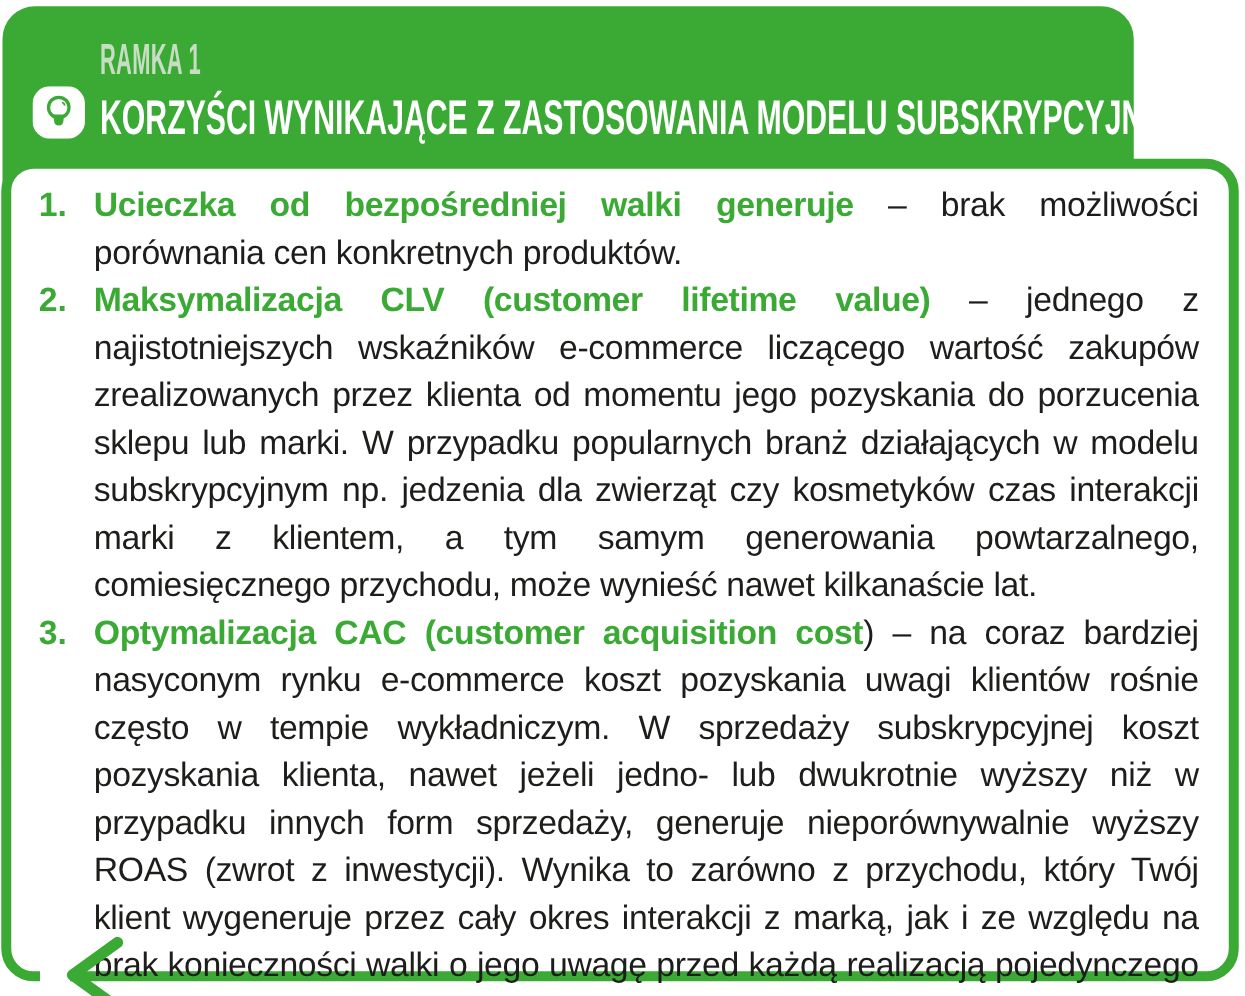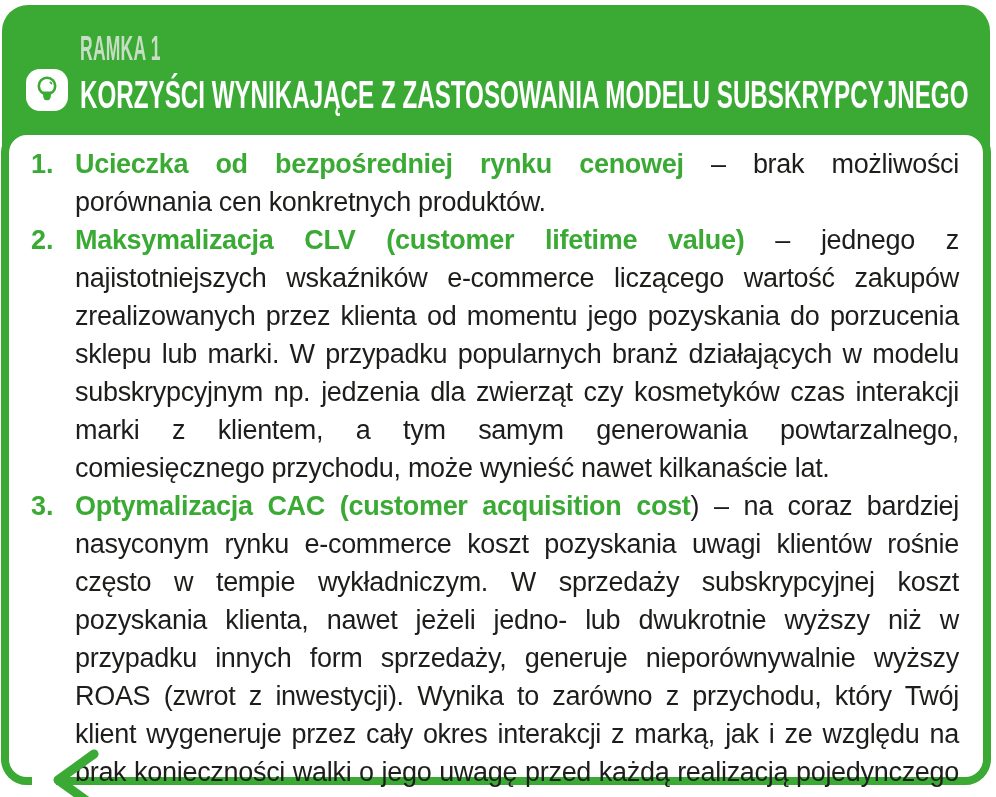--- a/index.html
+++ b/index.html
@@ -11,21 +11,21 @@
     font-family: "Liberation Sans", sans-serif;
     --green: #3aaa35;
     --kicker: #c8dec4;
     --ink: #1d1d1b;
   }
 
   
   .banner {
     position: absolute;
     left: 2px; top: 5px;
-    width: 988px; height: 175px;
+    width: 905px; height: 175px;
     background: var(--green);
     border-radius: 26px;
     z-index: 1;
   }
   .kicker {
     position: absolute;
     left: 78px; top: 23px;
     font-size: 35px;
     font-weight: bold;
     color: var(--kicker);
@@ -111,21 +111,21 @@
       <circle cx="21" cy="17" r="8.2" fill="none" stroke="#3aaa35" stroke-width="2.6"></circle>
       <path d="M16.6 22.5 L25.4 22.5 L24.6 28.5 A3.7 3.7 0 0 1 17.4 28.5 Z" fill="#3aaa35"></path>
       <path d="M24.2 13.2 a2.6 2.6 0 0 1 1.4 1.6" fill="none" stroke="#3aaa35" stroke-width="1.5" stroke-linecap="round"></path>
     </svg>
   </div>
   <div class="title">KORZYŚCI WYNIKAJĄCE Z ZASTOSOWANIA MODELU SUBSKRYPCYJNEGO</div>
 </div>
 
 <div class="frame">
   <div class="frame-inner">
-    <div class="item"><span class="num">1.</span><span class="lead">Ucieczka od bezpośredniej rynku cenowej</span><span class="rest"> – brak możliwości porównania cen konkretnych produktów.</span></div>
+    <div class="item"><span class="num">1.</span><span class="lead">Ucieczka od bezpośredniej walki generuje</span><span class="rest"> – brak możliwości porównania cen konkretnych produktów.</span></div>
     <div class="item"><span class="num">2.</span><span class="lead">Maksymalizacja CLV (customer lifetime value)</span><span class="rest"> – jednego z najistotniejszych wskaźników e-commerce liczącego wartość zakupów zrealizowanych przez klienta od momentu jego pozyskania do porzucenia sklepu lub marki. W przypadku popularnych branż działających w modelu subskrypcyjnym np. jedzenia dla zwierząt czy kosmetyków czas interakcji marki z klientem, a tym samym generowania powtarzalnego, comiesięcznego przychodu, może wynieść nawet kilkanaście lat.</span></div>
     <div class="item"><span class="num">3.</span><span class="lead">Optymalizacja CAC (customer acquisition cost</span><span class="rest">) – na coraz bardziej nasyconym rynku e-commerce koszt pozyskania uwagi klientów rośnie często w tempie wykładniczym. W sprzedaży subskrypcyjnej koszt pozyskania klienta, nawet jeżeli jedno- lub dwukrotnie wyższy niż w przypadku innych form sprzedaży, generuje nieporównywalnie wyższy ROAS (zwrot z inwestycji). Wynika to zarówno z przychodu, który Twój klient wygeneruje przez cały okres interakcji z marką, jak i ze względu na brak konieczności walki o jego uwagę przed każdą realizacją pojedynczego zamówienia.</span></div>
   </div>
 </div>
 
 <div class="gap-patch"></div>
 <svg class="chevron" width="66" height="60" viewBox="0 0 66 60" xmlns="http://www.w3.org/2000/svg">
   <path d="M58 6 L22 32 L58 58" fill="none" stroke="#3aaa35" stroke-width="9" stroke-linecap="round" stroke-linejoin="round"></path>
 </svg>
 

